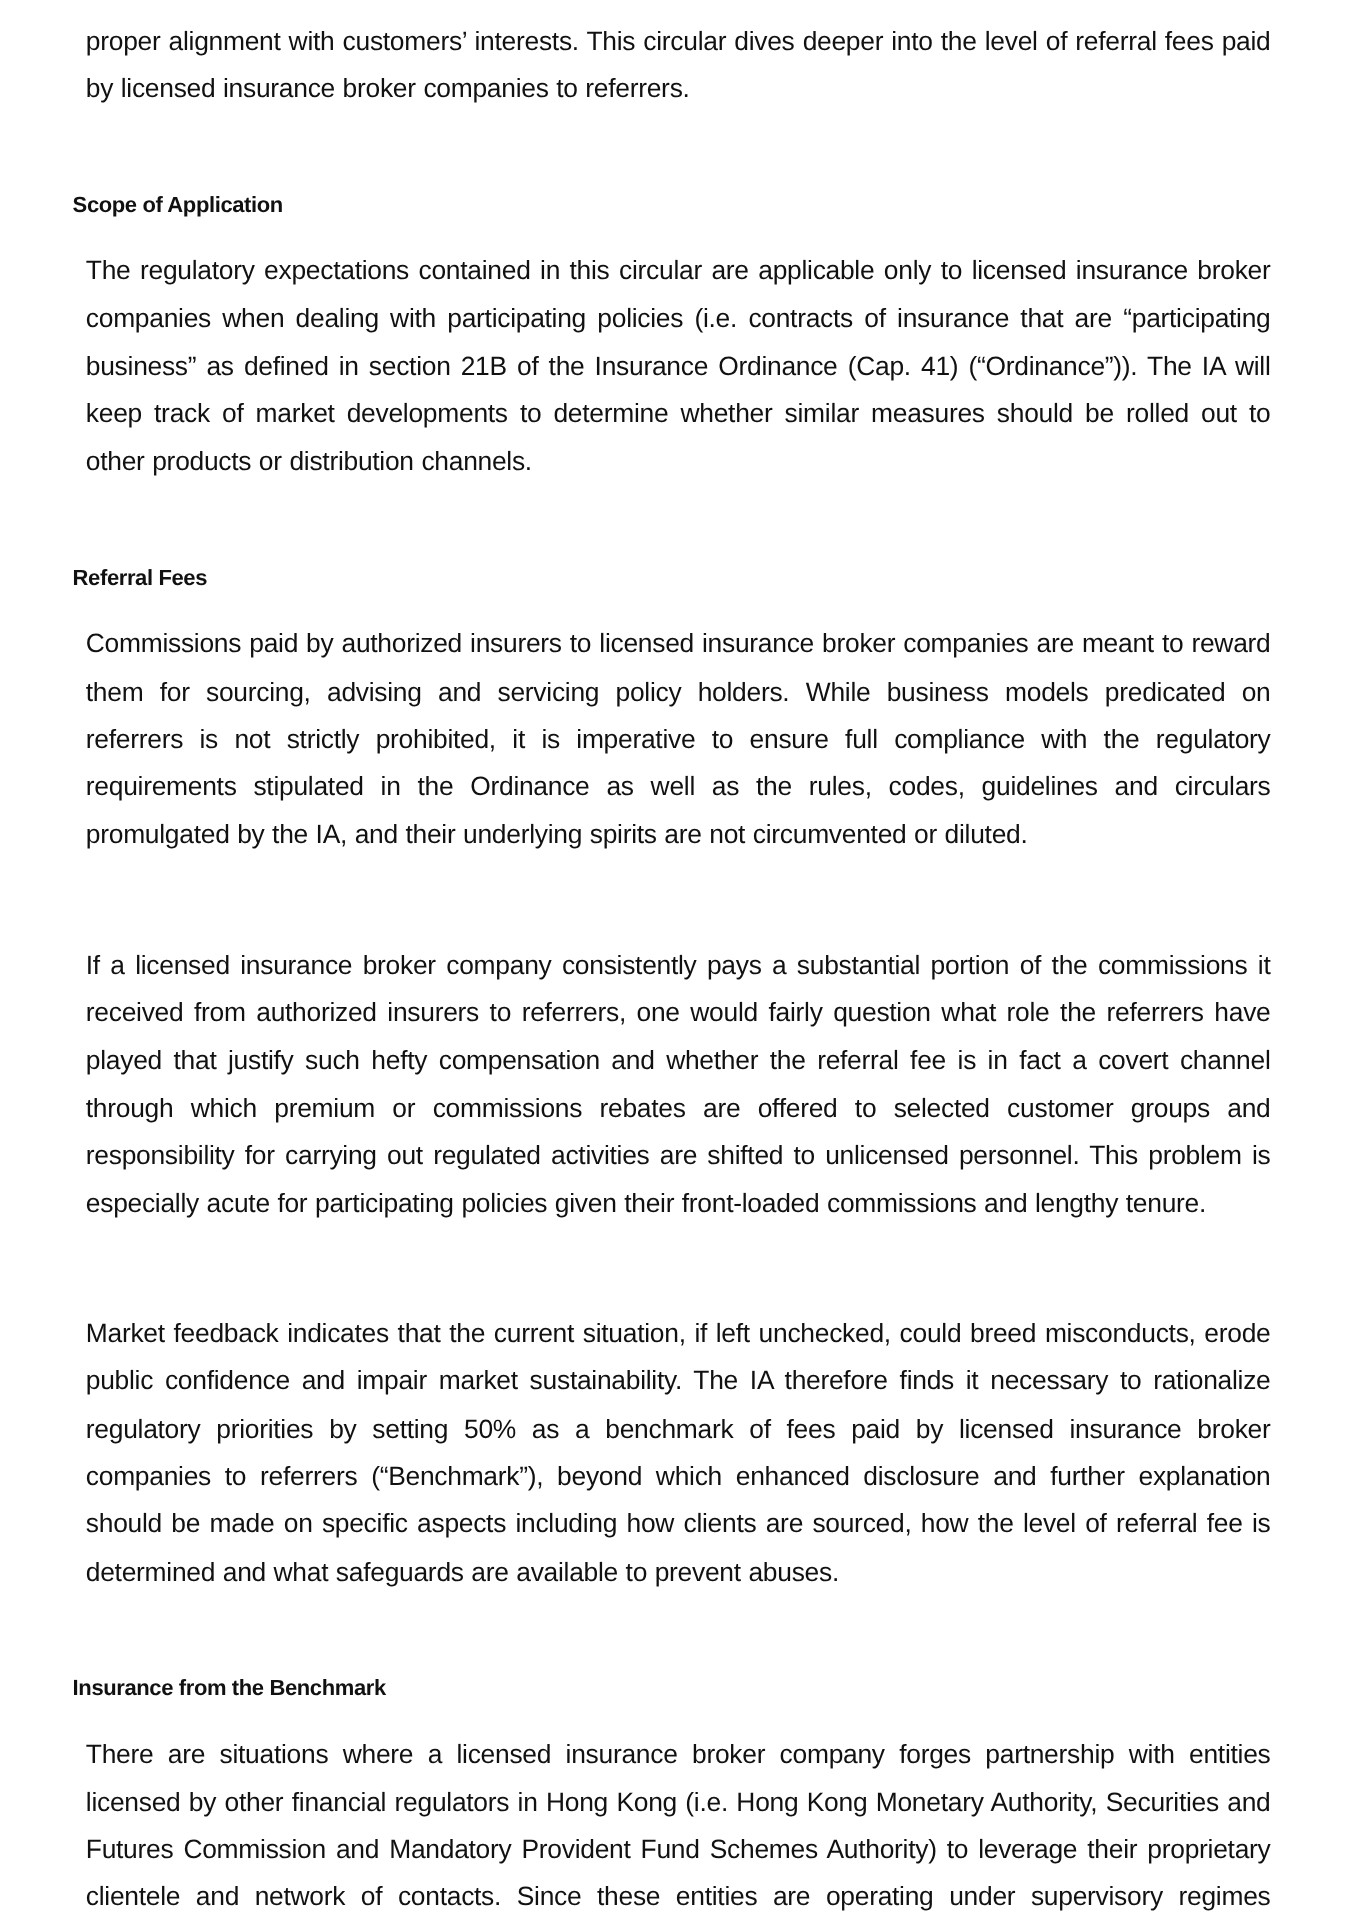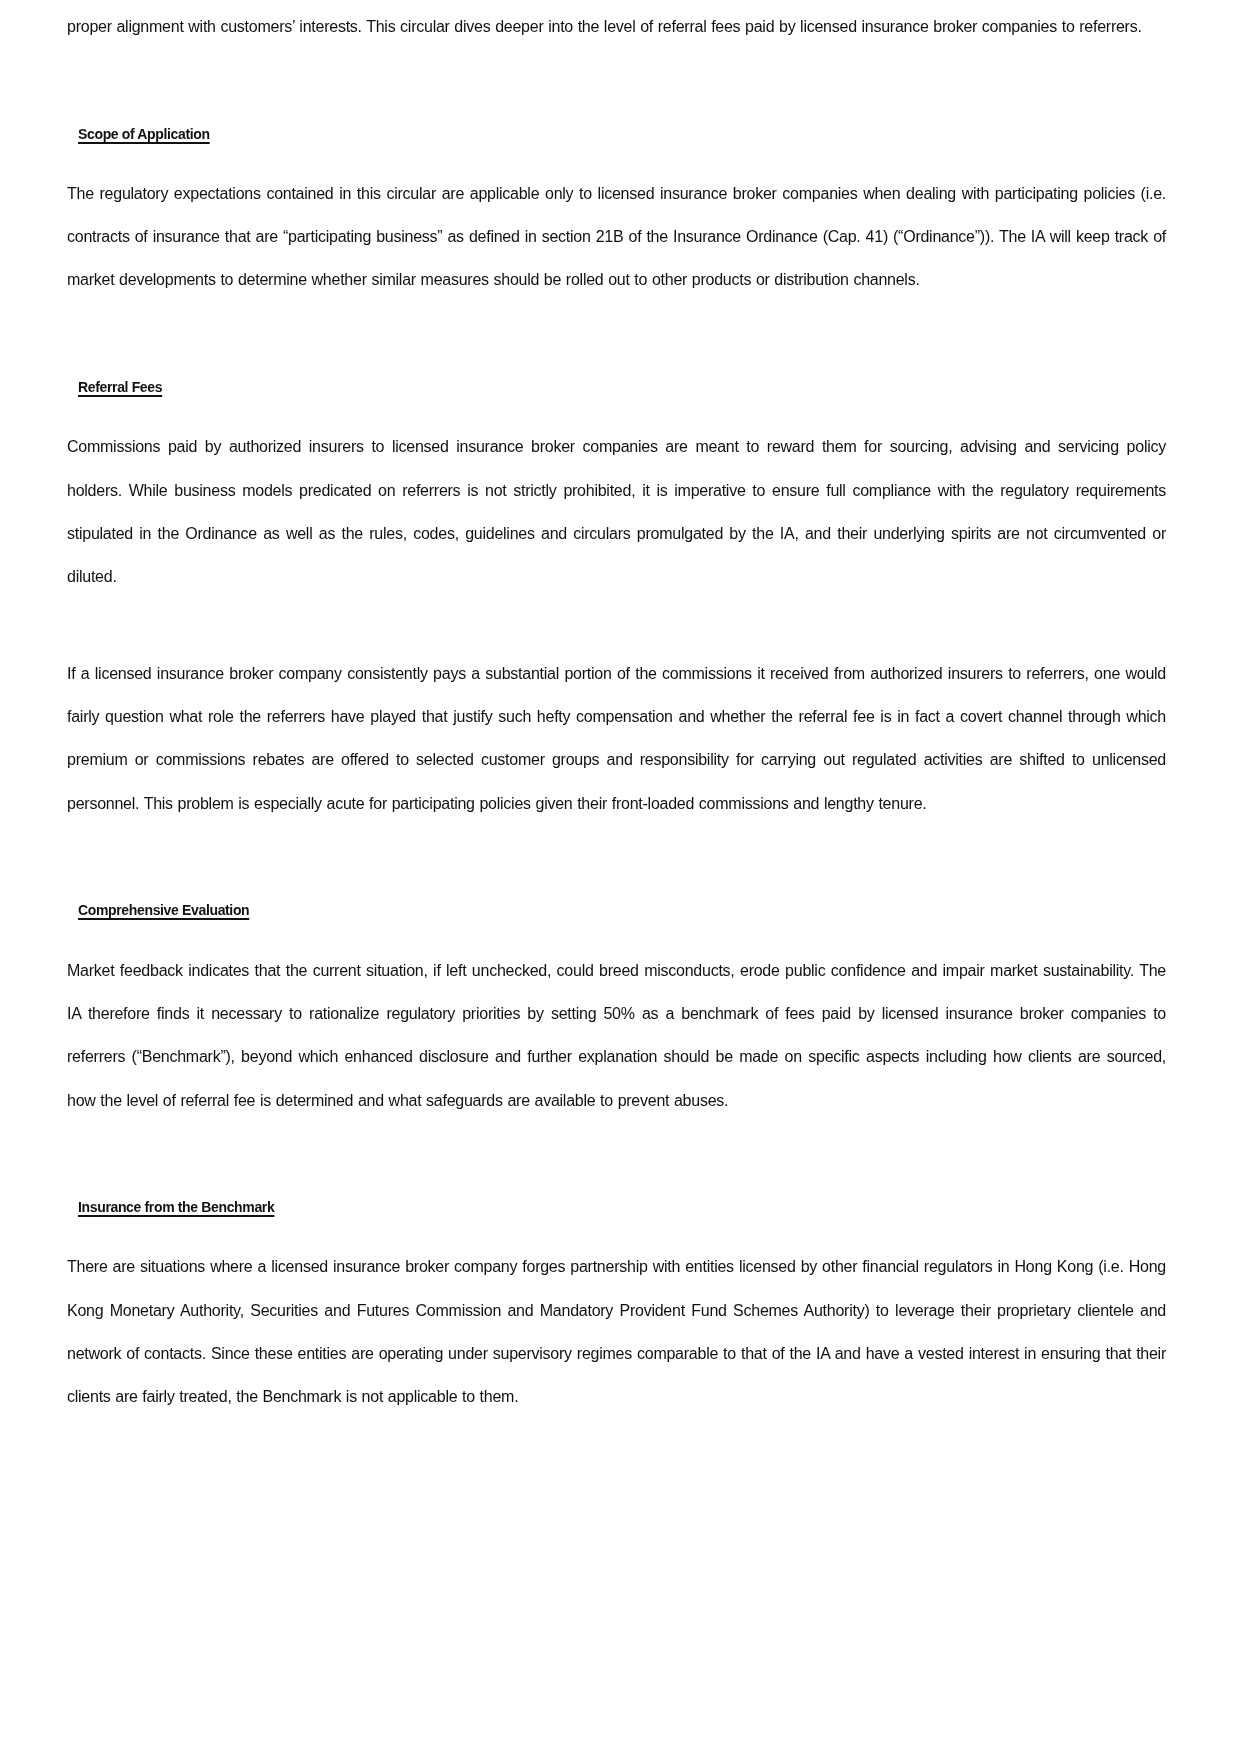--- a/index.html
+++ b/index.html
@@ -15,38 +15,37 @@
       color: #111111;
       font-family: "Liberation Sans", "DejaVu Sans", sans-serif;
     }
     .page {
       position: absolute;
       left: 62px;
       top: 0;
       width: 1109px;
     }
     .para {
-      font-size: 16px;
+      font-size: 24px;
       line-height: 43.3px;
       text-align: justify;
-      margin: 5px;
+      margin: 16px;
       letter-spacing: -0.25px;
       word-spacing: 0.5px;
     }
     .para.last-line-left {
       text-align-last: left;
     }
     .heading {
-      font-size: 14px;
+      font-size: 20px;
       line-height: 43.3px;
       font-weight: bold;
-      text-decoration: underline;
       text-decoration-thickness: 2px;
       text-underline-offset: 3px;
-      margin: 16px;
+      margin: 4px;
       letter-spacing: -0.35px;
     }
     .gap {
       height: 43.3px;
     }
     .section {
       margin: 0;
     }
   </style>
 </head>
@@ -68,21 +67,20 @@
   <div class="section">
     <h2 class="heading">Referral Fees</h2>
     <p class="para last-line-left">Commissions paid by authorized insurers to licensed insurance broker companies are meant to reward them for sourcing, advising and servicing policy holders. While business models predicated on referrers is not strictly prohibited, it is imperative to ensure full compliance with the regulatory requirements stipulated in the Ordinance as well as the rules, codes, guidelines and circulars promulgated by the IA, and their underlying spirits are not circumvented or diluted.</p>
     <div class="gap"></div>
     <p class="para last-line-left">If a licensed insurance broker company consistently pays a substantial portion of the commissions it received from authorized insurers to referrers, one would fairly question what role the referrers have played that justify such hefty compensation and whether the referral fee is in fact a covert channel through which premium or commissions rebates are offered to selected customer groups and responsibility for carrying out regulated activities are shifted to unlicensed personnel. This problem is especially acute for participating policies given their front-loaded commissions and lengthy tenure.</p>
   </div>
 
   <div class="gap"></div>
 
   <div class="section">
-    <h2 class="heading">Comprehensive Evaluation</h2>
     <p class="para last-line-left">Market feedback indicates that the current situation, if left unchecked, could breed misconducts, erode public confidence and impair market sustainability. The IA therefore finds it necessary to rationalize regulatory priorities by setting 50% as a benchmark of fees paid by licensed insurance broker companies to referrers (“Benchmark”), beyond which enhanced disclosure and further explanation should be made on specific aspects including how clients are sourced, how the level of referral fee is determined and what safeguards are available to prevent abuses.</p>
   </div>
 
   <div class="gap"></div>
 
   <div class="section">
     <h2 class="heading">Insurance from the Benchmark</h2>
     <p class="para last-line-left">There are situations where a licensed insurance broker company forges partnership with entities licensed by other financial regulators in Hong Kong (i.e. Hong Kong Monetary Authority, Securities and Futures Commission and Mandatory Provident Fund Schemes Authority) to leverage their proprietary clientele and network of contacts. Since these entities are operating under supervisory regimes comparable to that of the IA and have a vested interest in ensuring that their clients are fairly treated, the Benchmark is not applicable to them.</p>
   </div>
 

